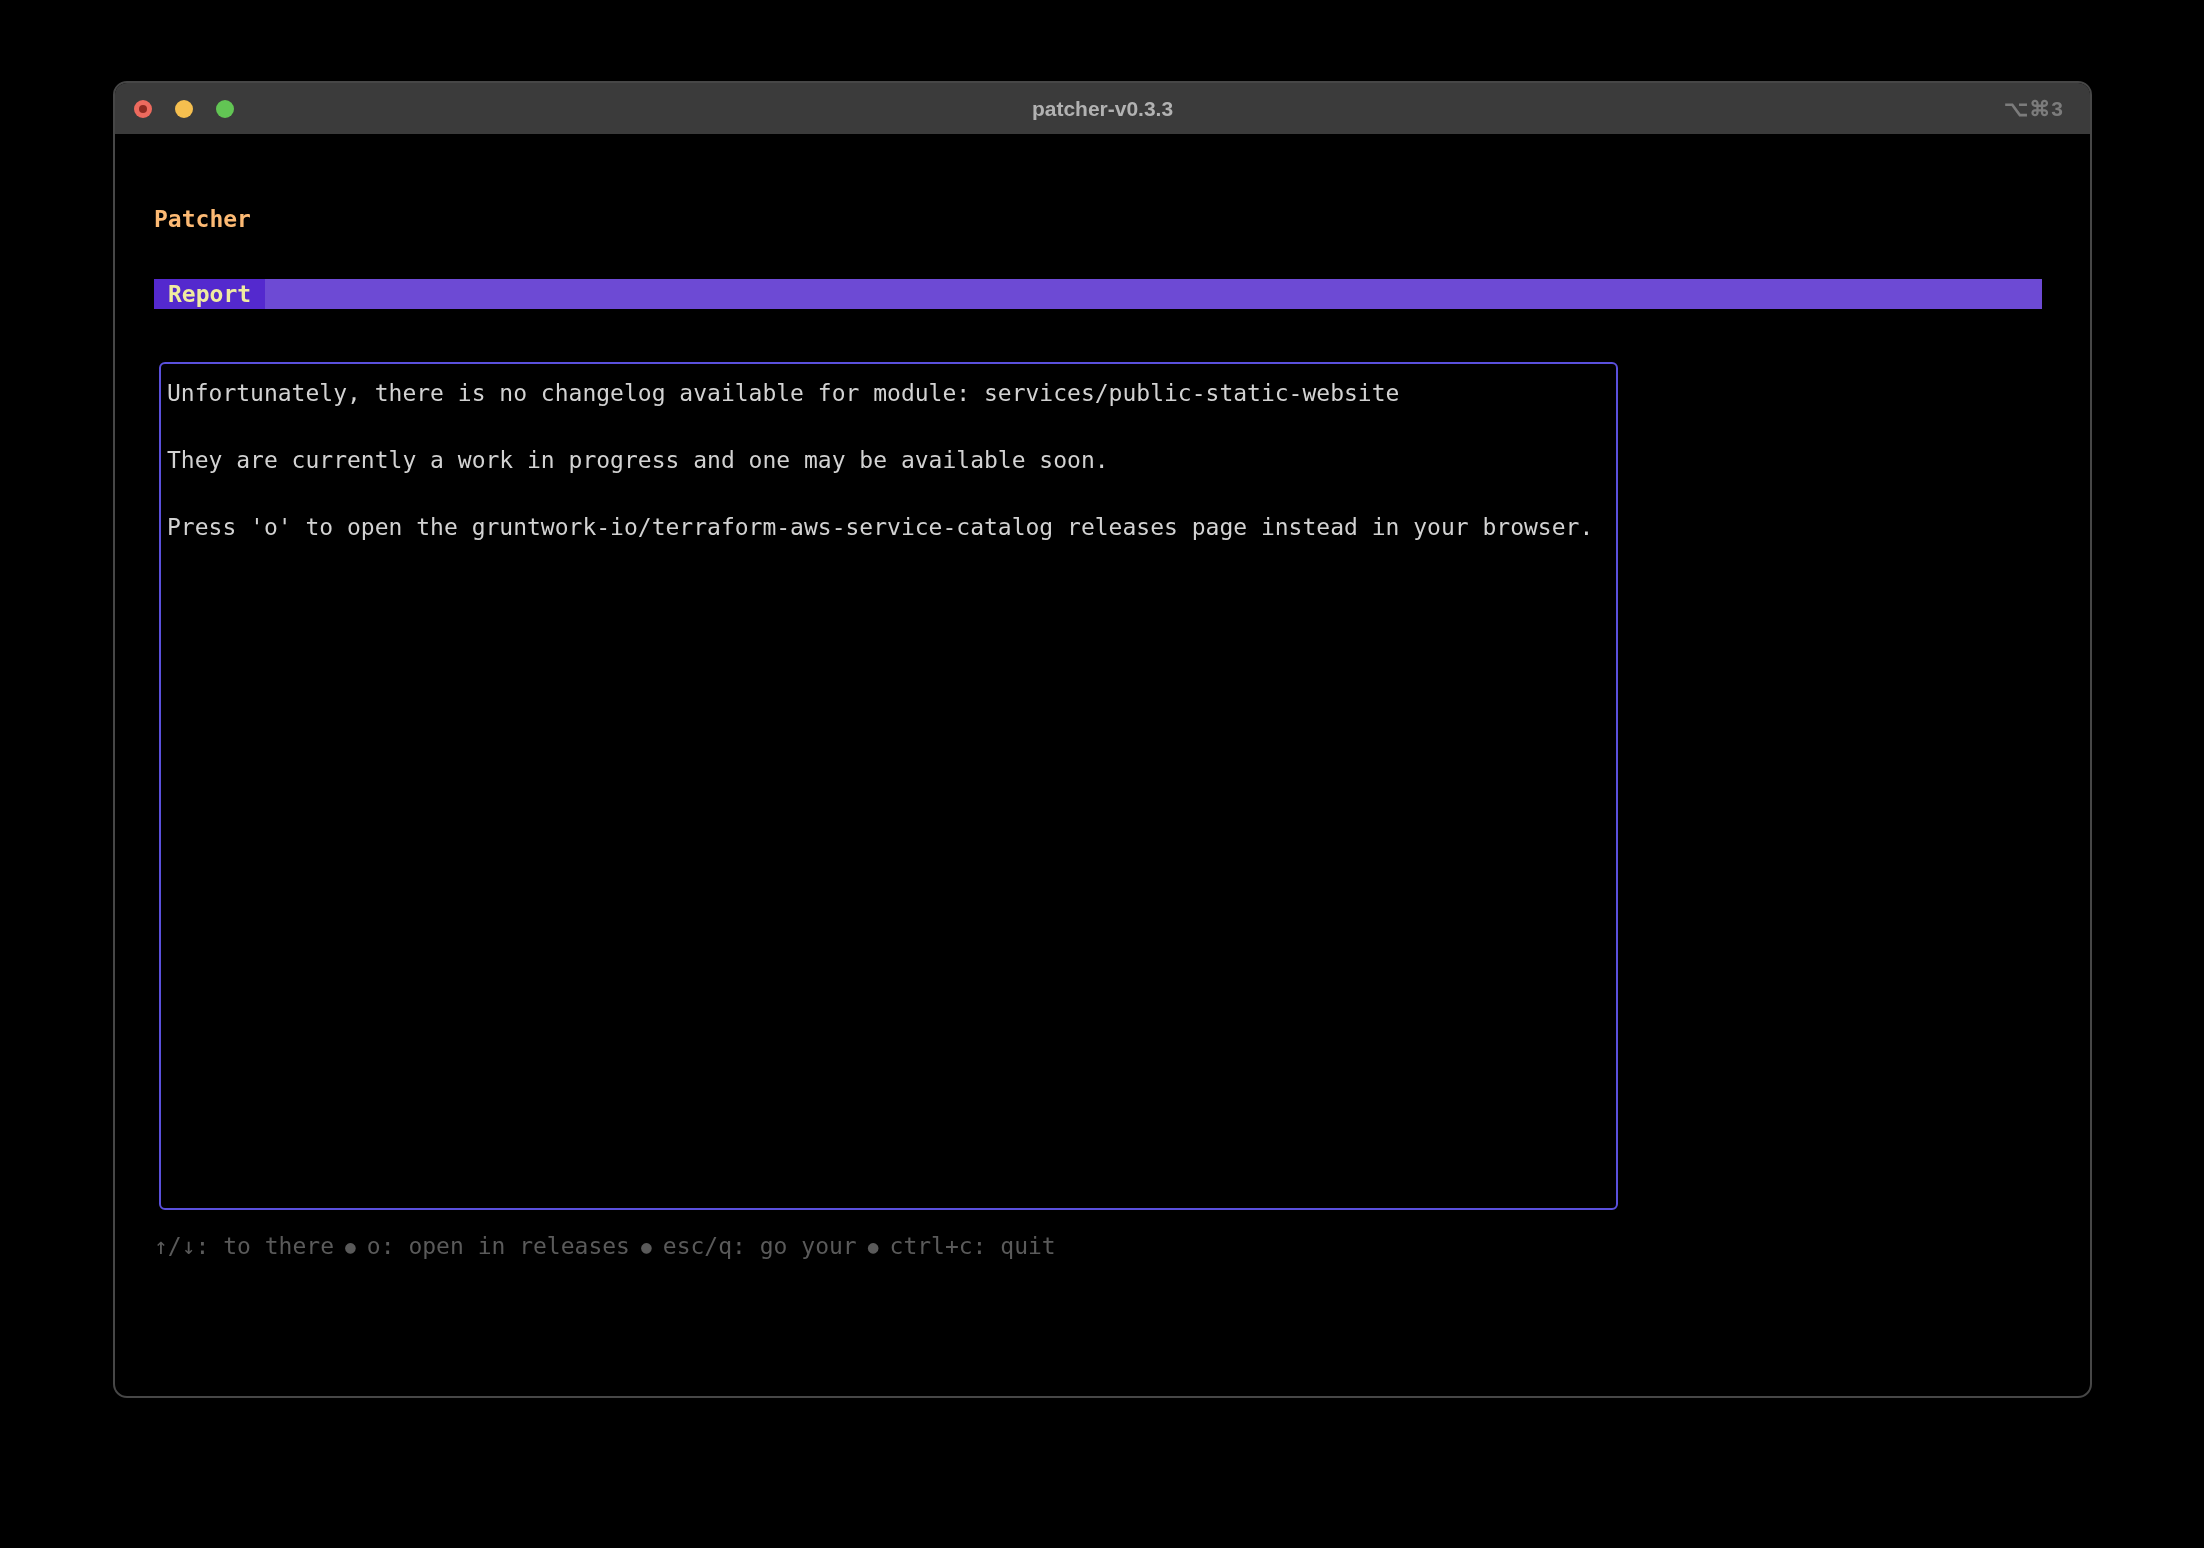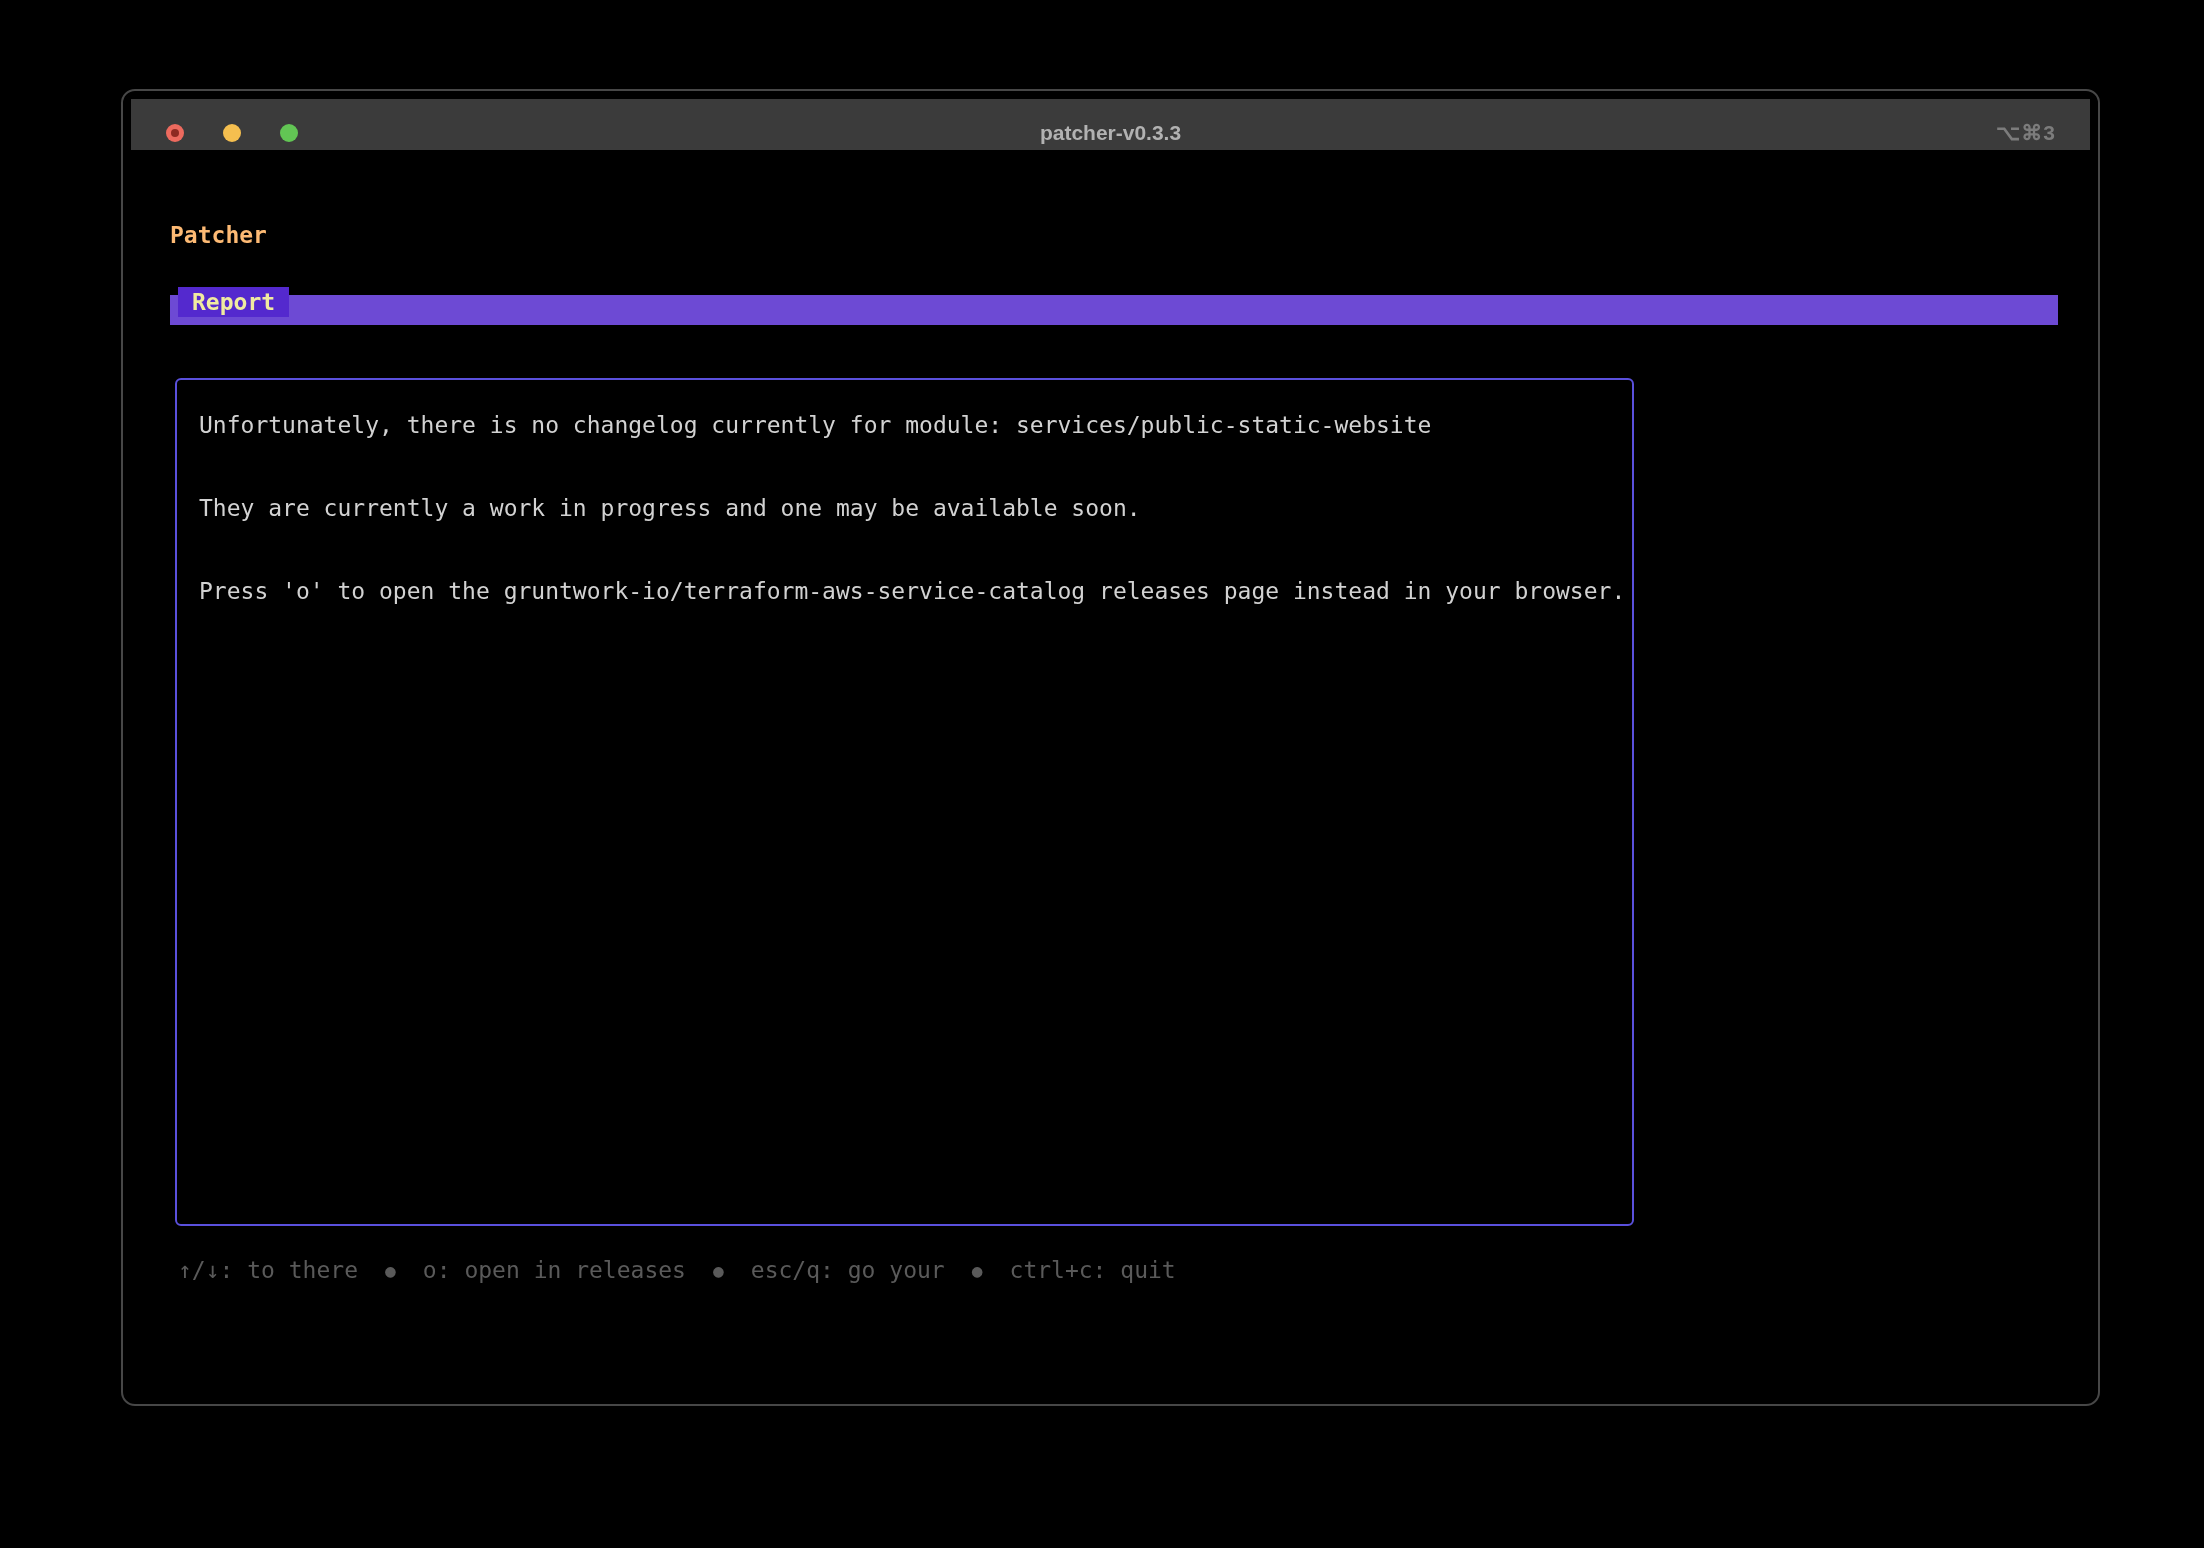--- a/index.html
+++ b/index.html
@@ -1,15 +1,15 @@
 <!DOCTYPE html>
 <html><head>
 <meta charset="utf-8">
 <style>
-  * { margin: 8px; padding: 0; box-sizing: border-box; }
+  * { margin: 0; padding: 0; box-sizing: border-box; }
   html, body {
     width: 2204px; height: 1548px;
     background: #000000;
     overflow: hidden;
     font-family: "DejaVu Sans Mono", monospace;
   }
   .window {
     position: absolute;
     left: 113px; top: 81px;
     width: 1979px; height: 1317px;
@@ -144,21 +144,21 @@
   </div>
 
   <div class="app-heading">Patcher</div>
 
   <div class="tab-bar">
     <div class="tab">Report</div>
   </div>
 
   <div class="report-box">
     <div class="report-lines">
-      <div class="report-line">Unfortunately, there is no changelog currently for module: services/public-static-website</div>
+      <div class="report-line">Unfortunately, there is no changelog available for module: services/public-static-website</div>
       <div class="report-line">They are currently a work in progress and one may be available soon.</div>
       <div class="report-line">Press 'o' to open the gruntwork-io/terraform-aws-service-catalog releases page instead in your browser.</div>
     </div>
   </div>
 
   <div class="help-bar">
     <span>↑/↓: to there</span>
     <span class="help-sep">●</span>
     <span>o: open in releases</span>
     <span class="help-sep">●</span>

